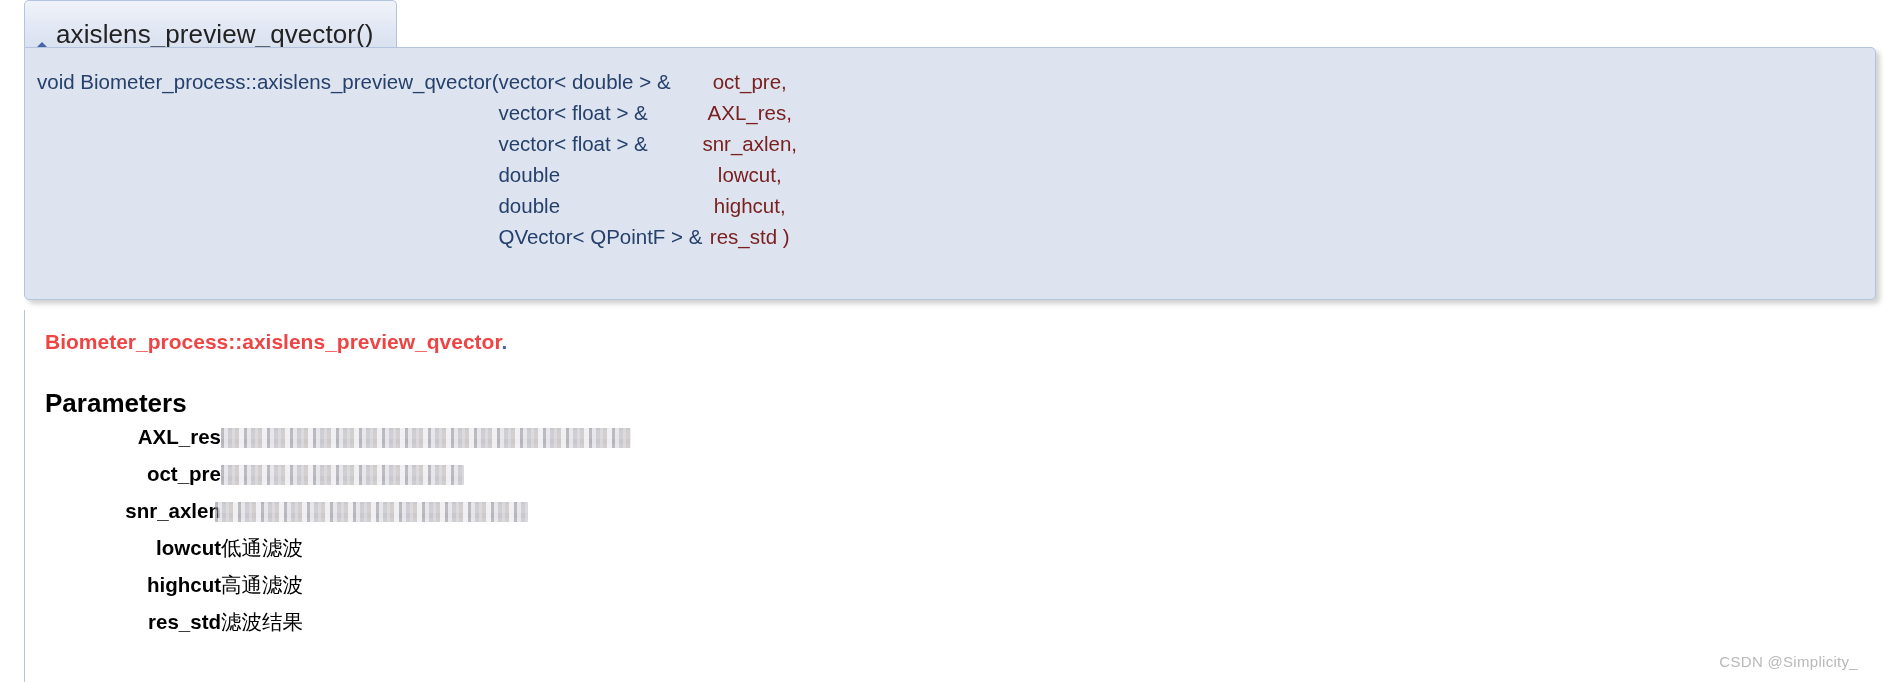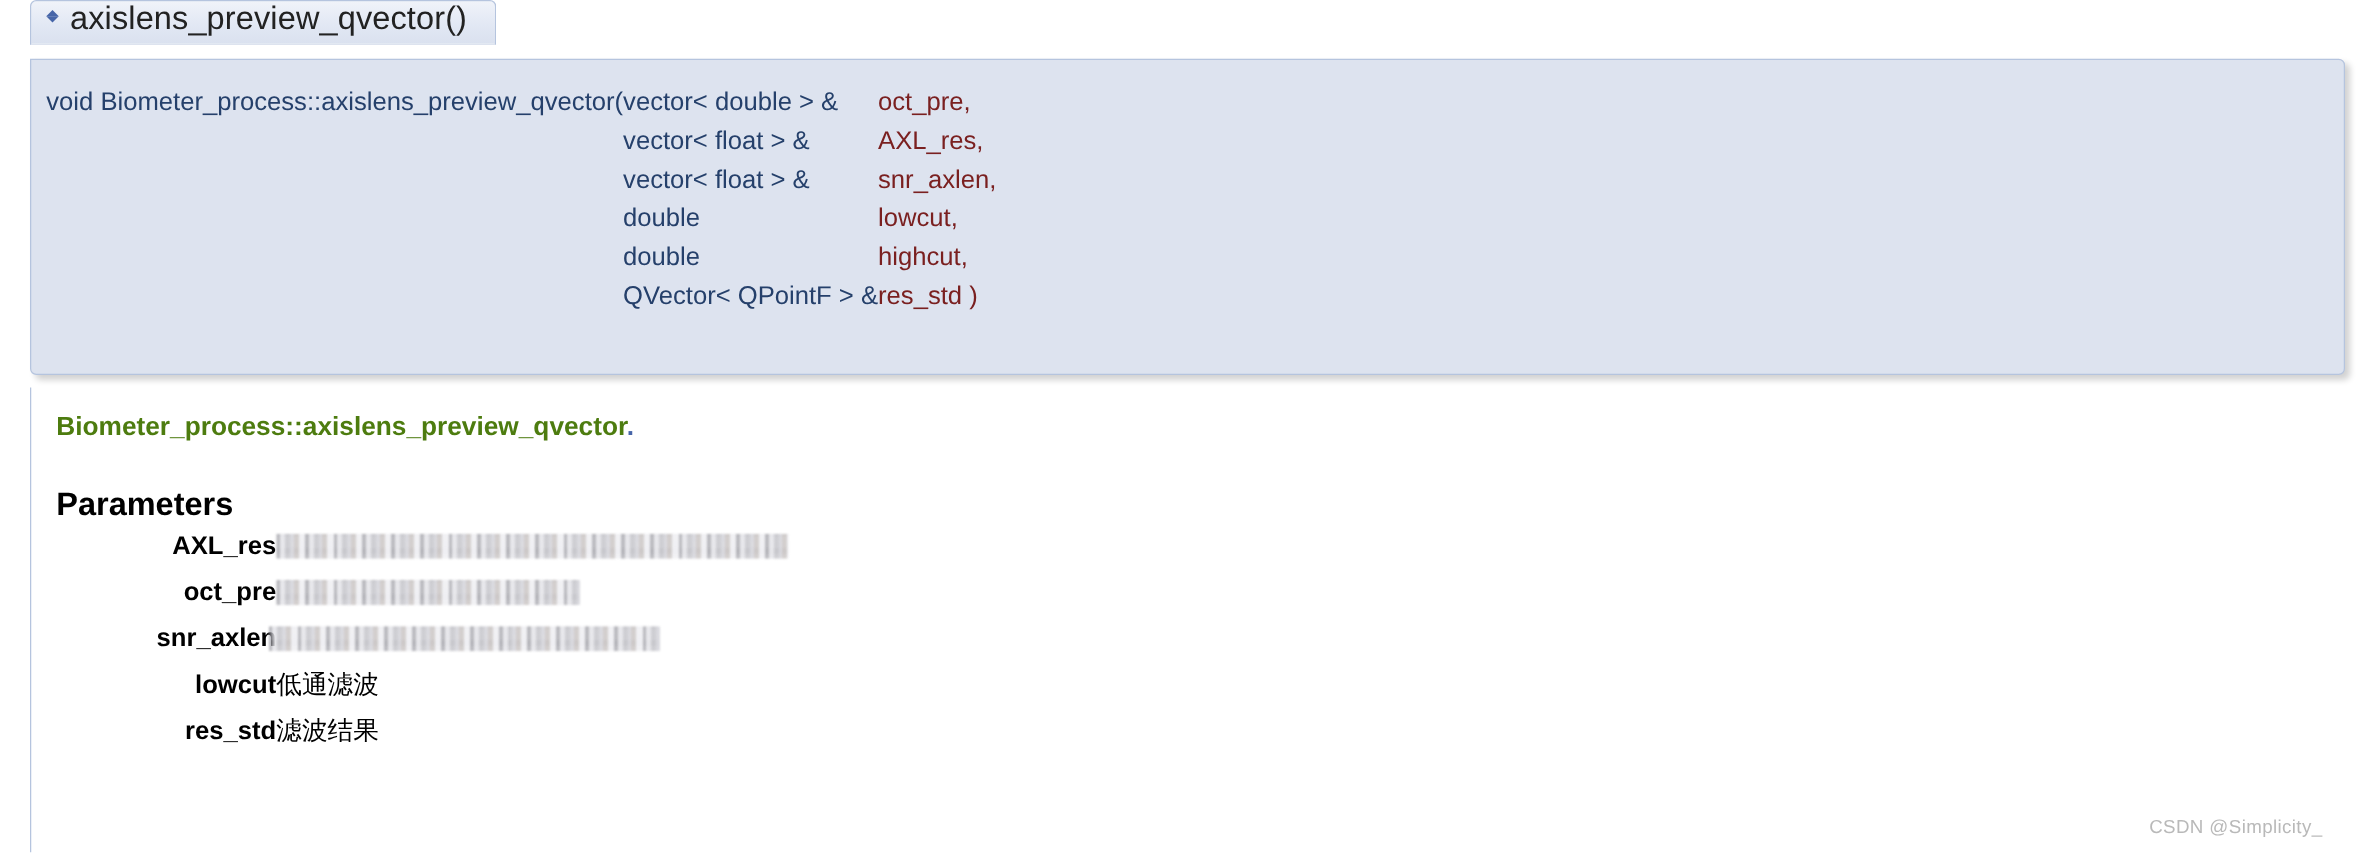--- a/index.html
+++ b/index.html
@@ -14,25 +14,25 @@
     font-family: "Liberation Sans", "DejaVu Sans", sans-serif;
     color: #000000;
     position: relative;
   }
 
   
   .memtitle {
     position: absolute;
     left: 24px;
     top: 0px;
-    height: 36px;
+    height: 48px;
     box-sizing: border-box;
     padding: 0 22px 0 12px;
     display: flex;
-    align-items: flex-start;
+    align-items: flex-end;
     background: linear-gradient(to bottom, #f0f3f9 0%, #e2e8f4 55%, #dae1ef 100%);
     border: 1px solid #b5c4de;
     border-bottom: 1px solid #dde3ef;
     border-top-left-radius: 5px;
     border-top-right-radius: 5px;
     font-size: 26px;
     color: #222222;
     letter-spacing: 0.1px;
     white-space: nowrap;
   }
@@ -86,20 +86,21 @@
     line-height: 31px;
     white-space: nowrap;
   }
   td.paramtype {
     padding-right: 14px;
     color: #25406b;
   }
   td.paramname {
     color: #7a2020;
     padding-left: 10px;
+    text-align: center;
   }
   td.memname-cell {
     color: #25406b;
     padding-right: 2px;
   }
   td.paren { color: #25406b; padding-right: 4px; }
   .indent-cell { width: 417px; }
 
   
   .memdoc {
@@ -241,21 +242,21 @@
         <td class="paramtype">QVector&lt; QPointF &gt; &amp;</td>
         <td class="paramname">res_std )</td>
       </tr>
     </tbody>
   </table>
 </div>
 
 <div class="memdoc">
 
   <div class="desc-line">
-    <a href="#" style="color:#4d7c0f;text-decoration:none;">Biometer_process::axislens_preview_qvector</a><span class="dot">.</span>
+    <a href="#" style="color:#ef4444;text-decoration:none;">Biometer_process::axislens_preview_qvector</a><span class="dot">.</span>
   </div>
 
   <div class="params-heading">Parameters</div>
 
   <table class="params">
     <tbody>
       <tr>
         <td class="paramname-col">AXL_res</td>
         <td class="paramdesc-col">
           <span class="redacted w2"></span>
@@ -271,20 +272,24 @@
         <td class="paramname-col">snr_axlen</td>
         <td class="paramdesc-col">
           <span class="redacted w3"></span>
         </td>
       </tr>
       <tr>
         <td class="paramname-col">lowcut</td>
         <td class="paramdesc-col">低通滤波</td>
       </tr>
       <tr>
+        <td class="paramname-col">highcut</td>
+        <td class="paramdesc-col">高通滤波</td>
+      </tr>
+      <tr>
         <td class="paramname-col">res_std</td>
         <td class="paramdesc-col">滤波结果</td>
       </tr>
     </tbody>
   </table>
 
   <div class="watermark">CSDN @Simplicity_</div>
 </div>
 
 </body></html>

